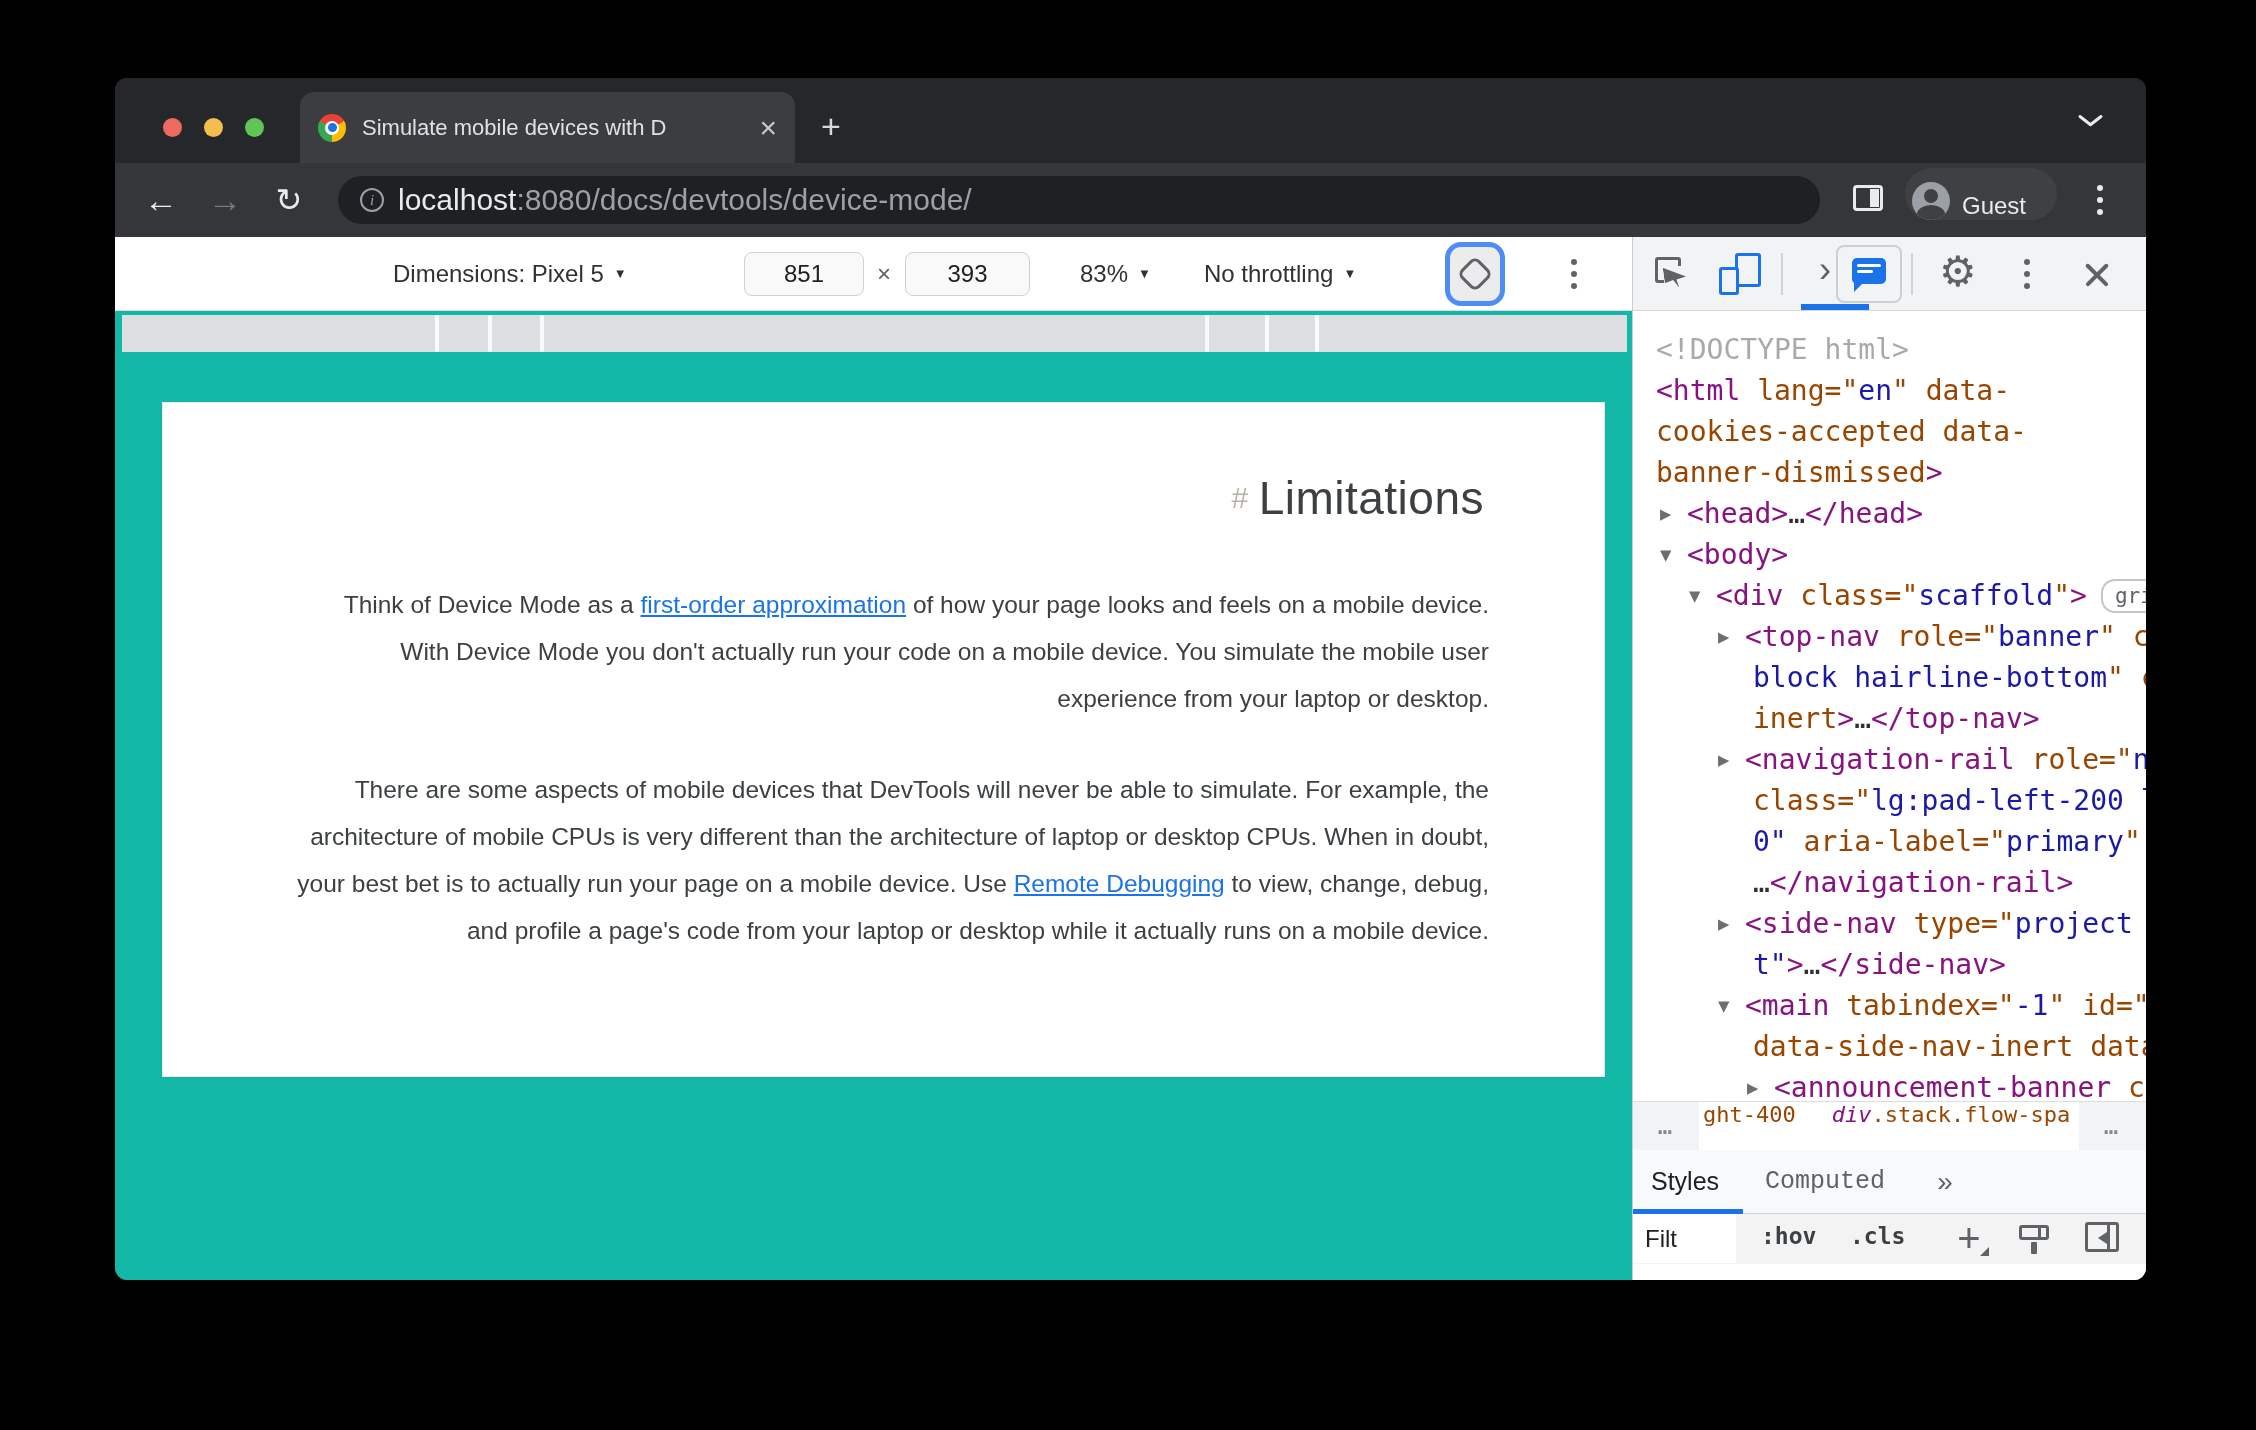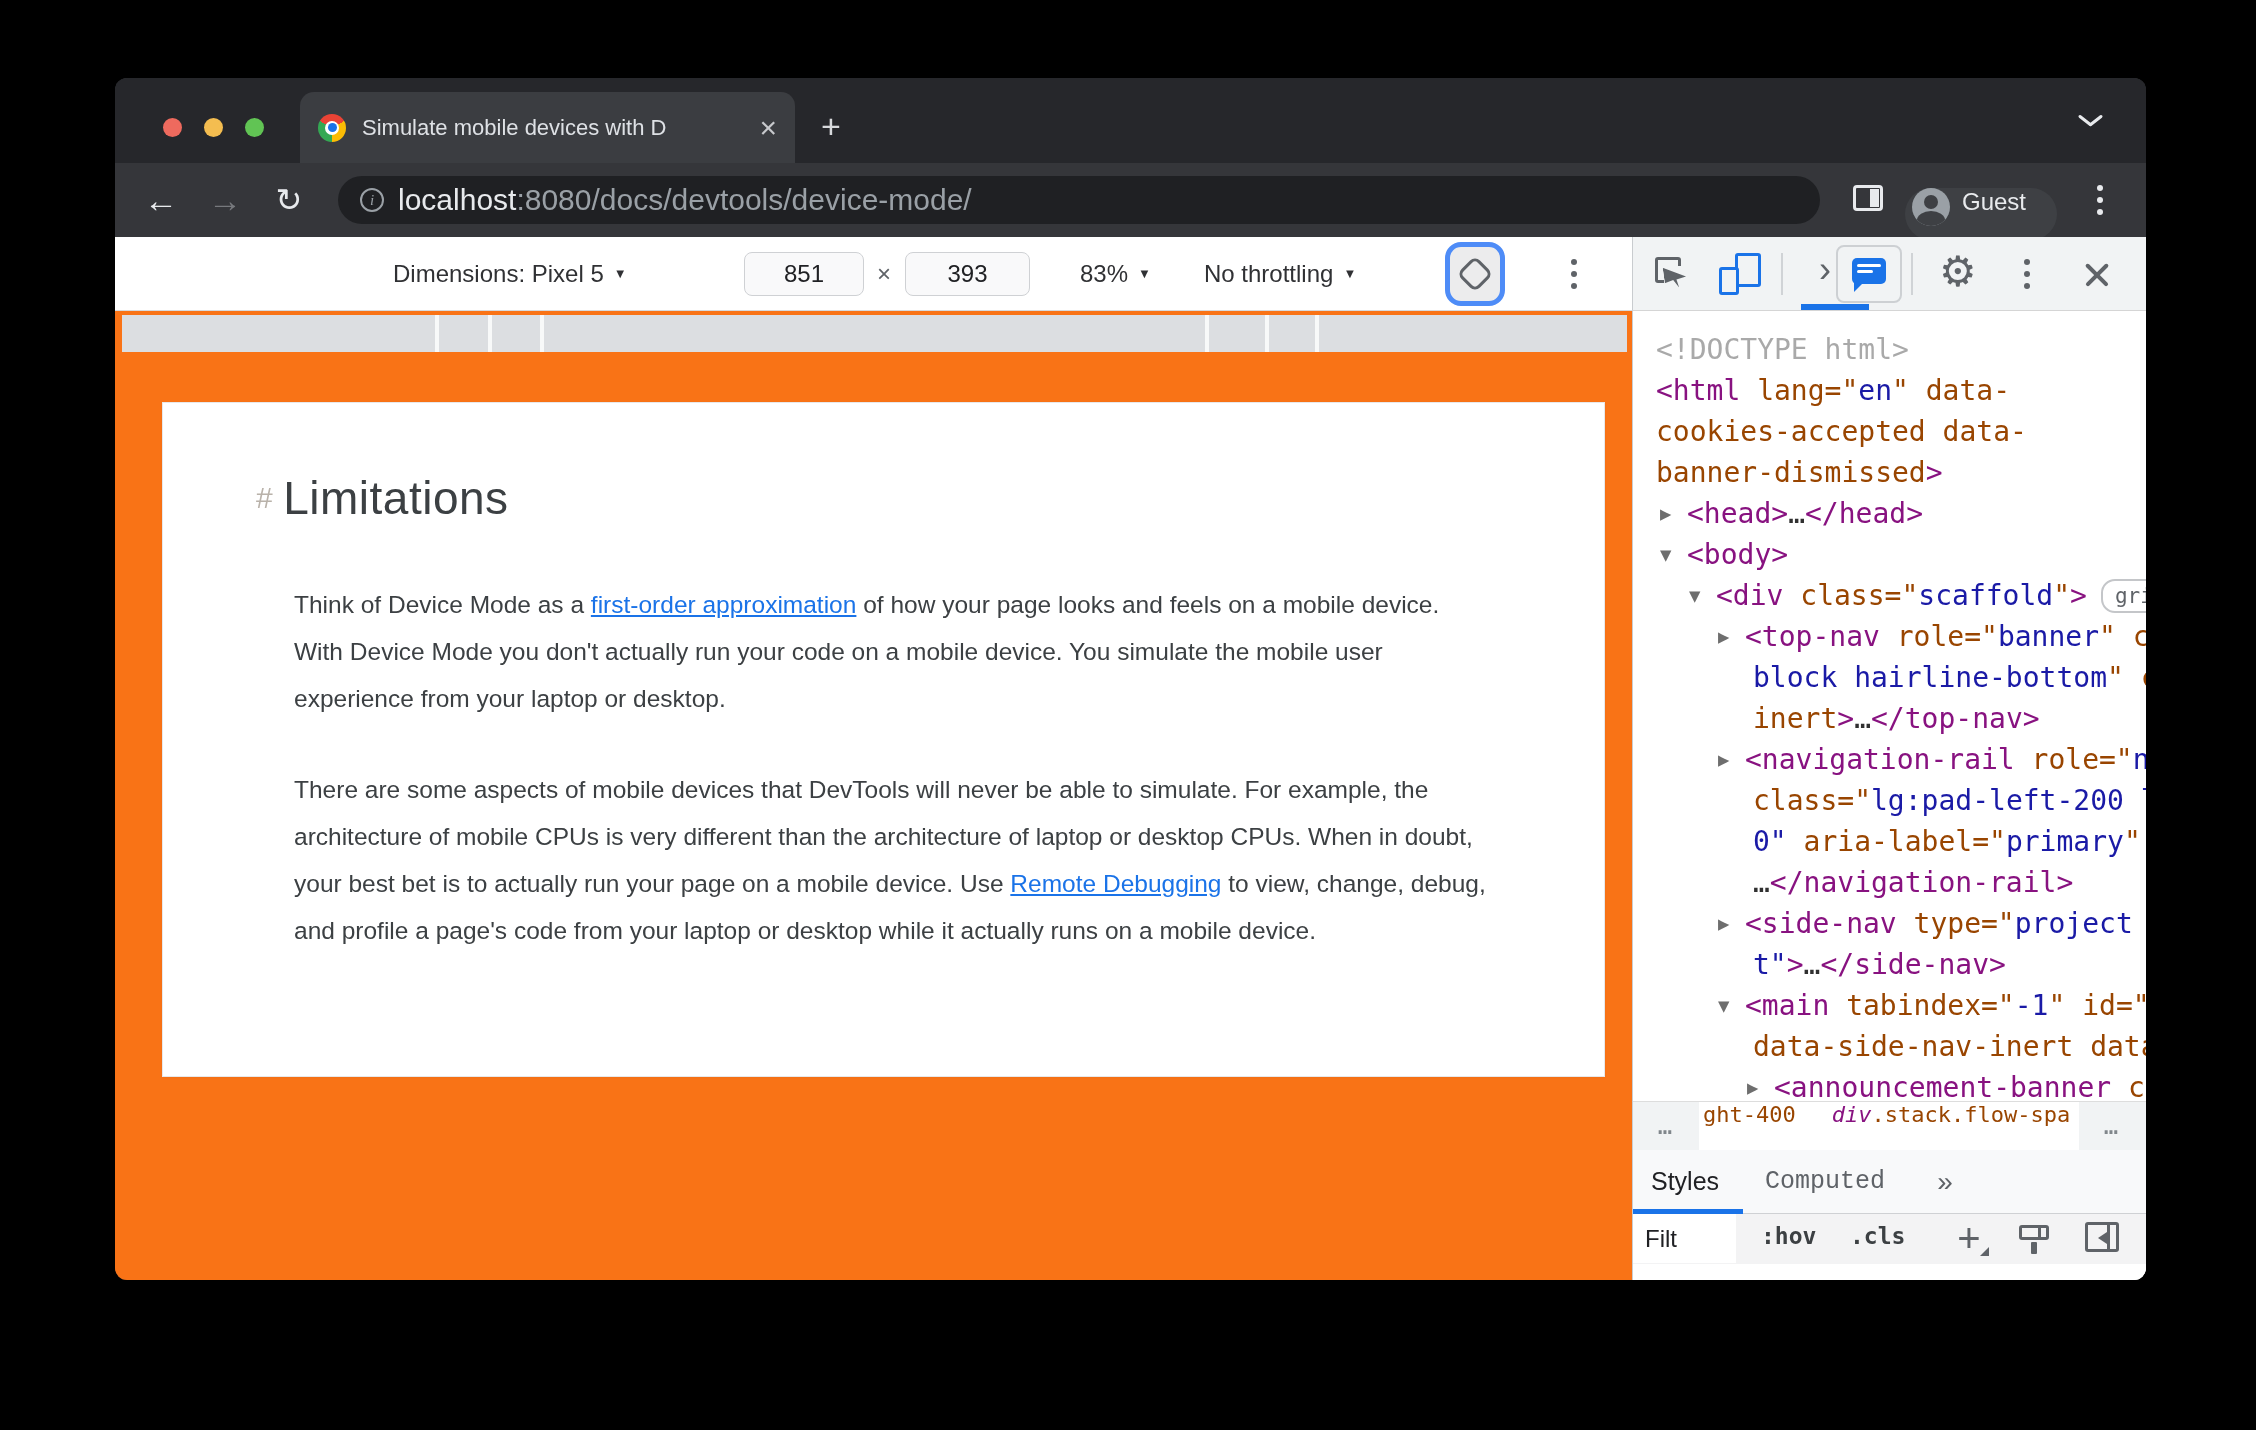--- a/index.html
+++ b/index.html
@@ -39,22 +39,22 @@
   .nav-reload  { left:152px; font-size:32px; }
   .urlbar { position:absolute; left:223px; top:13px; width:1482px; height:48px; background:#1f2023;
             border-radius:24px; display:flex; align-items:center; padding:0 22px; }
   .info-icon { width:24px; height:24px; border:2px solid #9aa0a6; border-radius:50%; color:#9aa0a6;
                font-size:15px; display:flex; align-items:center; justify-content:center; font-family:"Liberation Serif",serif; font-style:italic; flex:none; }
   .url-text { margin-left:14px; font-size:30px; white-space:nowrap; }
   .url-host { color:#e8eaed; }
   .url-path { color:#9aa0a6; }
   .sidepanel-icon { position:absolute; left:1738px; top:22px; width:30px; height:26px; border:3px solid #e8eaed; border-radius:4px; }
   .sidepanel-icon i { position:absolute; right:1px; top:1px; bottom:1px; width:9px; background:#e8eaed; }
-  .profile-chip { position:absolute; left:1790px; top:25px; width:152px; height:52px; background:#3e4044;
-                  border-radius:26px; display:flex; align-items:flex-start; }
+  .profile-chip { position:absolute; left:1790px; top:5px; width:152px; height:52px; background:#3e4044;
+                  border-radius:26px; display:flex; align-items:flex-end; }
   .avatar { width:38px; height:38px; border-radius:50%; background:#9aa0a6; margin-left:7px; position:relative; overflow:hidden; flex:none; }
   .avatar .head { position:absolute; left:12px; top:7px; width:14px; height:14px; border-radius:50%; background:#3e4044; }
   .avatar .body { position:absolute; left:5px; top:23px; width:28px; height:18px; border-radius:50% 50% 0 0; background:#3e4044; }
   .profile-name { color:#e8eaed; font-size:24px; margin-left:12px; }
   .kebab { position:absolute; display:flex; flex-direction:column; gap:6px; }
   .kebab i { width:6px; height:6px; border-radius:50%; background:#e8eaed; }
   .nav-kebab { left:1982px; top:22px; }
 
   
   .toolbar-row { position:relative; height:74px; flex:none; display:flex; z-index:3; }
@@ -90,21 +90,21 @@
   .gear-icon { position:absolute; left:306px; top:10px; color:#5f6368; font-size:42px; }
   .dtb-kebab { left:391px; top:22px; }
   .dtb-kebab i { background:#5f6368; }
   .close-x { position:absolute; left:450px; top:24px; width:28px; height:28px; }
   .close-x i { position:absolute; left:-1px; top:12px; width:30px; height:3.6px; background:#5f6368; border-radius:2px; }
   .close-x i:first-child { transform:rotate(45deg); }
   .close-x i:last-child  { transform:rotate(-45deg); }
 
   
   .content-row { flex:1; display:flex; min-height:0; }
-  .viewport { position:relative; flex:none; width:1517px; background:#f97316; }
+  .viewport { position:relative; flex:none; width:1517px; background:#14b8a6;text-align:right; }
   .ruler { position:absolute; left:7px; top:4px; width:1505px; height:37px; background:#dcdee1; }
   .ruler i { position:absolute; top:0; width:4px; height:100%; background:#f8f9f9; }
   .doc-card { position:absolute; left:47px; top:91px; width:1443px; height:675px; background:#fff;
               border:1px solid #e7e8ea; box-shadow:0 1px 3px rgba(0,0,0,.04); padding:68px 120px 0 93px; }
   .doc-h1 { font-size:46px; color:#3c4043; letter-spacing:.5px; }
   .doc-hash { font-size:30px; color:#b9b2aa; margin-right:10px; vertical-align:6px; }
   .doc-p { margin:44px 0 0 38px; width:1195px; font-size:24.5px; line-height:47px; color:#3c4043; }
   .doc-p:first-of-type { margin-top:56px; }
   .plink { color:#1a73e8; text-decoration:underline; cursor:pointer; }
 

